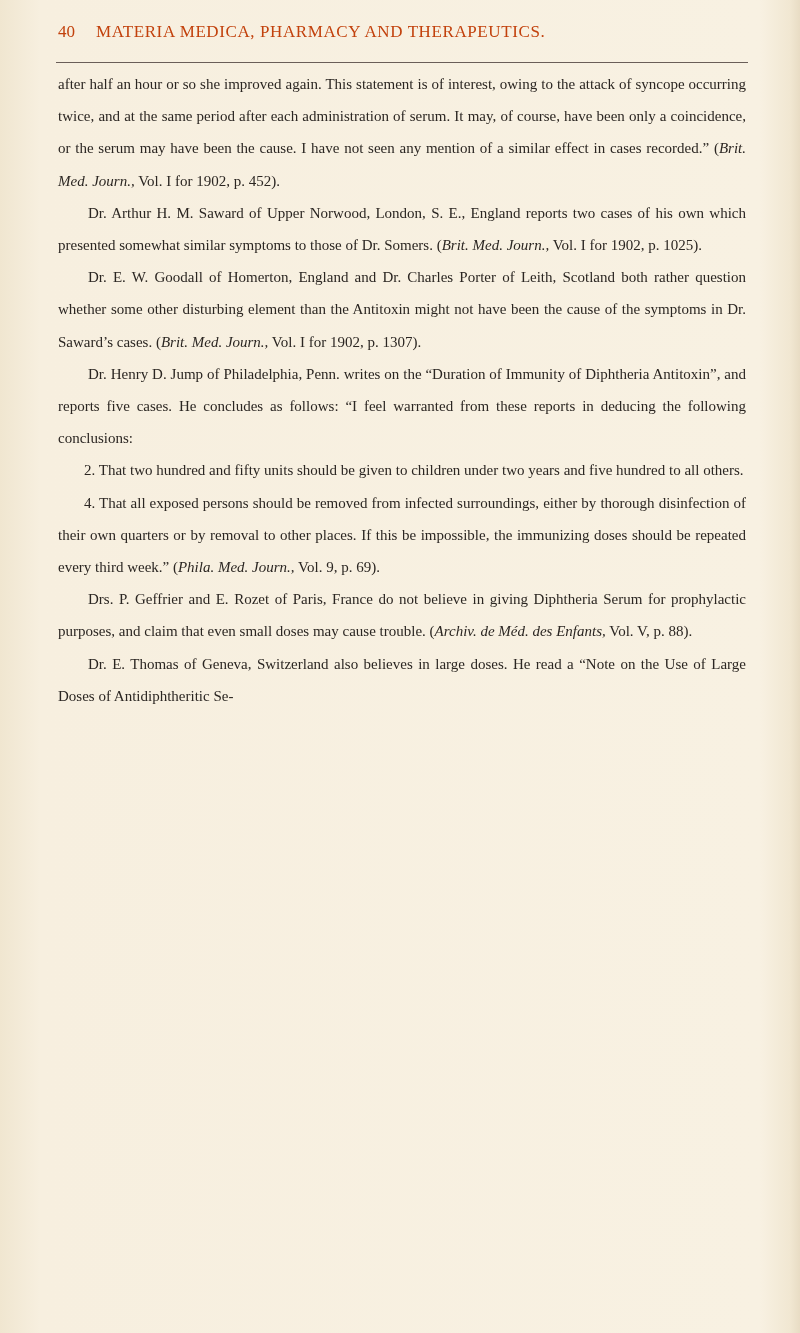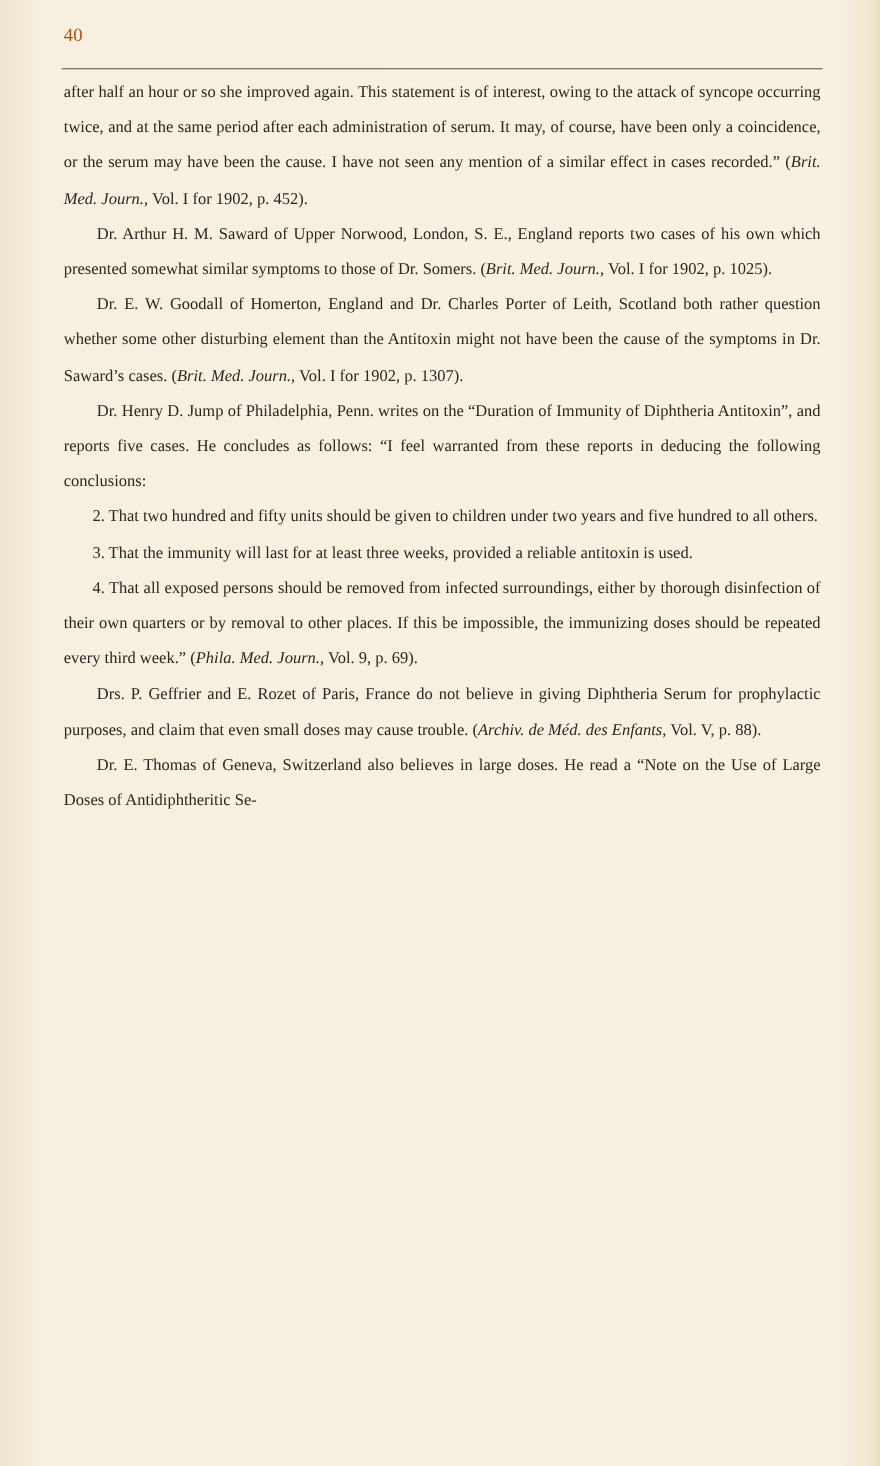--- a/index.html
+++ b/index.html
@@ -35,27 +35,27 @@
   .noindent { text-indent: 0; }
   .list-item { text-indent: 26px; }
   i { font-style: italic; }
 </style>
 </head>
 <body>
 
 <div class="page">
   <div class="running-head">
     <span class="page-number">40</span>
+    <span class="running-title">MATERIA MEDICA, PHARMACY AND THERAPEUTICS.</span>
   </div>
   <div class="head-rule"></div>
 
   <div class="body-text" id="body-text">
       <p class="noindent"><span>after half an hour or so she improved again.  This statement is of interest, owing to the attack of syncope occurring twice, and at the same period after each administration of serum.  It may, of course, have been only a coincidence, or the serum may have been the cause.  I have not seen any mention of a similar effect in cases recorded.”  (</span><i>Brit. Med. Journ.,</i><span> Vol. I for 1902, p. 452).</span></p>
       <p class="indent"><span>Dr. Arthur H. M. Saward of Upper Norwood, London, S. E., England reports two cases of his own which presented somewhat similar symptoms to those of Dr. Somers.  (</span><i>Brit. Med. Journ.,</i><span> Vol. I for 1902, p. 1025).</span></p>
       <p class="indent"><span>Dr. E. W. Goodall of Homerton, England and Dr. Charles Porter of Leith, Scotland both rather question whether some other disturbing element than the Antitoxin might not have been the cause of the symptoms in Dr. Saward’s cases.  (</span><i>Brit. Med. Journ.,</i><span> Vol. I for 1902, p. 1307).</span></p>
       <p class="indent"><span>Dr. Henry D. Jump of Philadelphia, Penn. writes on the “Duration of Immunity of Diphtheria Antitoxin”, and reports five cases. He concludes as follows:  “I feel warranted from these reports in deducing the following conclusions:</span></p>
       <p class="list-item"><span>2.  That two hundred and fifty units should be given to children under two years and five hundred to all others.</span></p>
-      <p class="list-item"><span>3.  That the immunity will last for at least three weeks, provided a reliable antitoxin is used.</span></p>
       <p class="list-item"><span>4.  That all exposed persons should be removed from infected surroundings, either by thorough disinfection of their own quarters or by removal to other places.  If this be impossible, the immunizing doses should be repeated every third week.”  (</span><i>Phila. Med. Journ.,</i><span> Vol. 9, p. 69).</span></p>
       <p class="indent"><span>Drs. P. Geffrier and E. Rozet of Paris, France do not believe in giving Diphtheria Serum for prophylactic purposes, and claim that even small doses may cause trouble.  (</span><i>Archiv. de Méd. des Enfants,</i><span> Vol. V, p. 88).</span></p>
       <p class="indent"><span>Dr. E. Thomas of Geneva, Switzerland also believes in large doses. He read a “Note on the Use of Large Doses of Antidiphtheritic Se-</span></p>
     </div>
 </div>
 
 </body></html>

